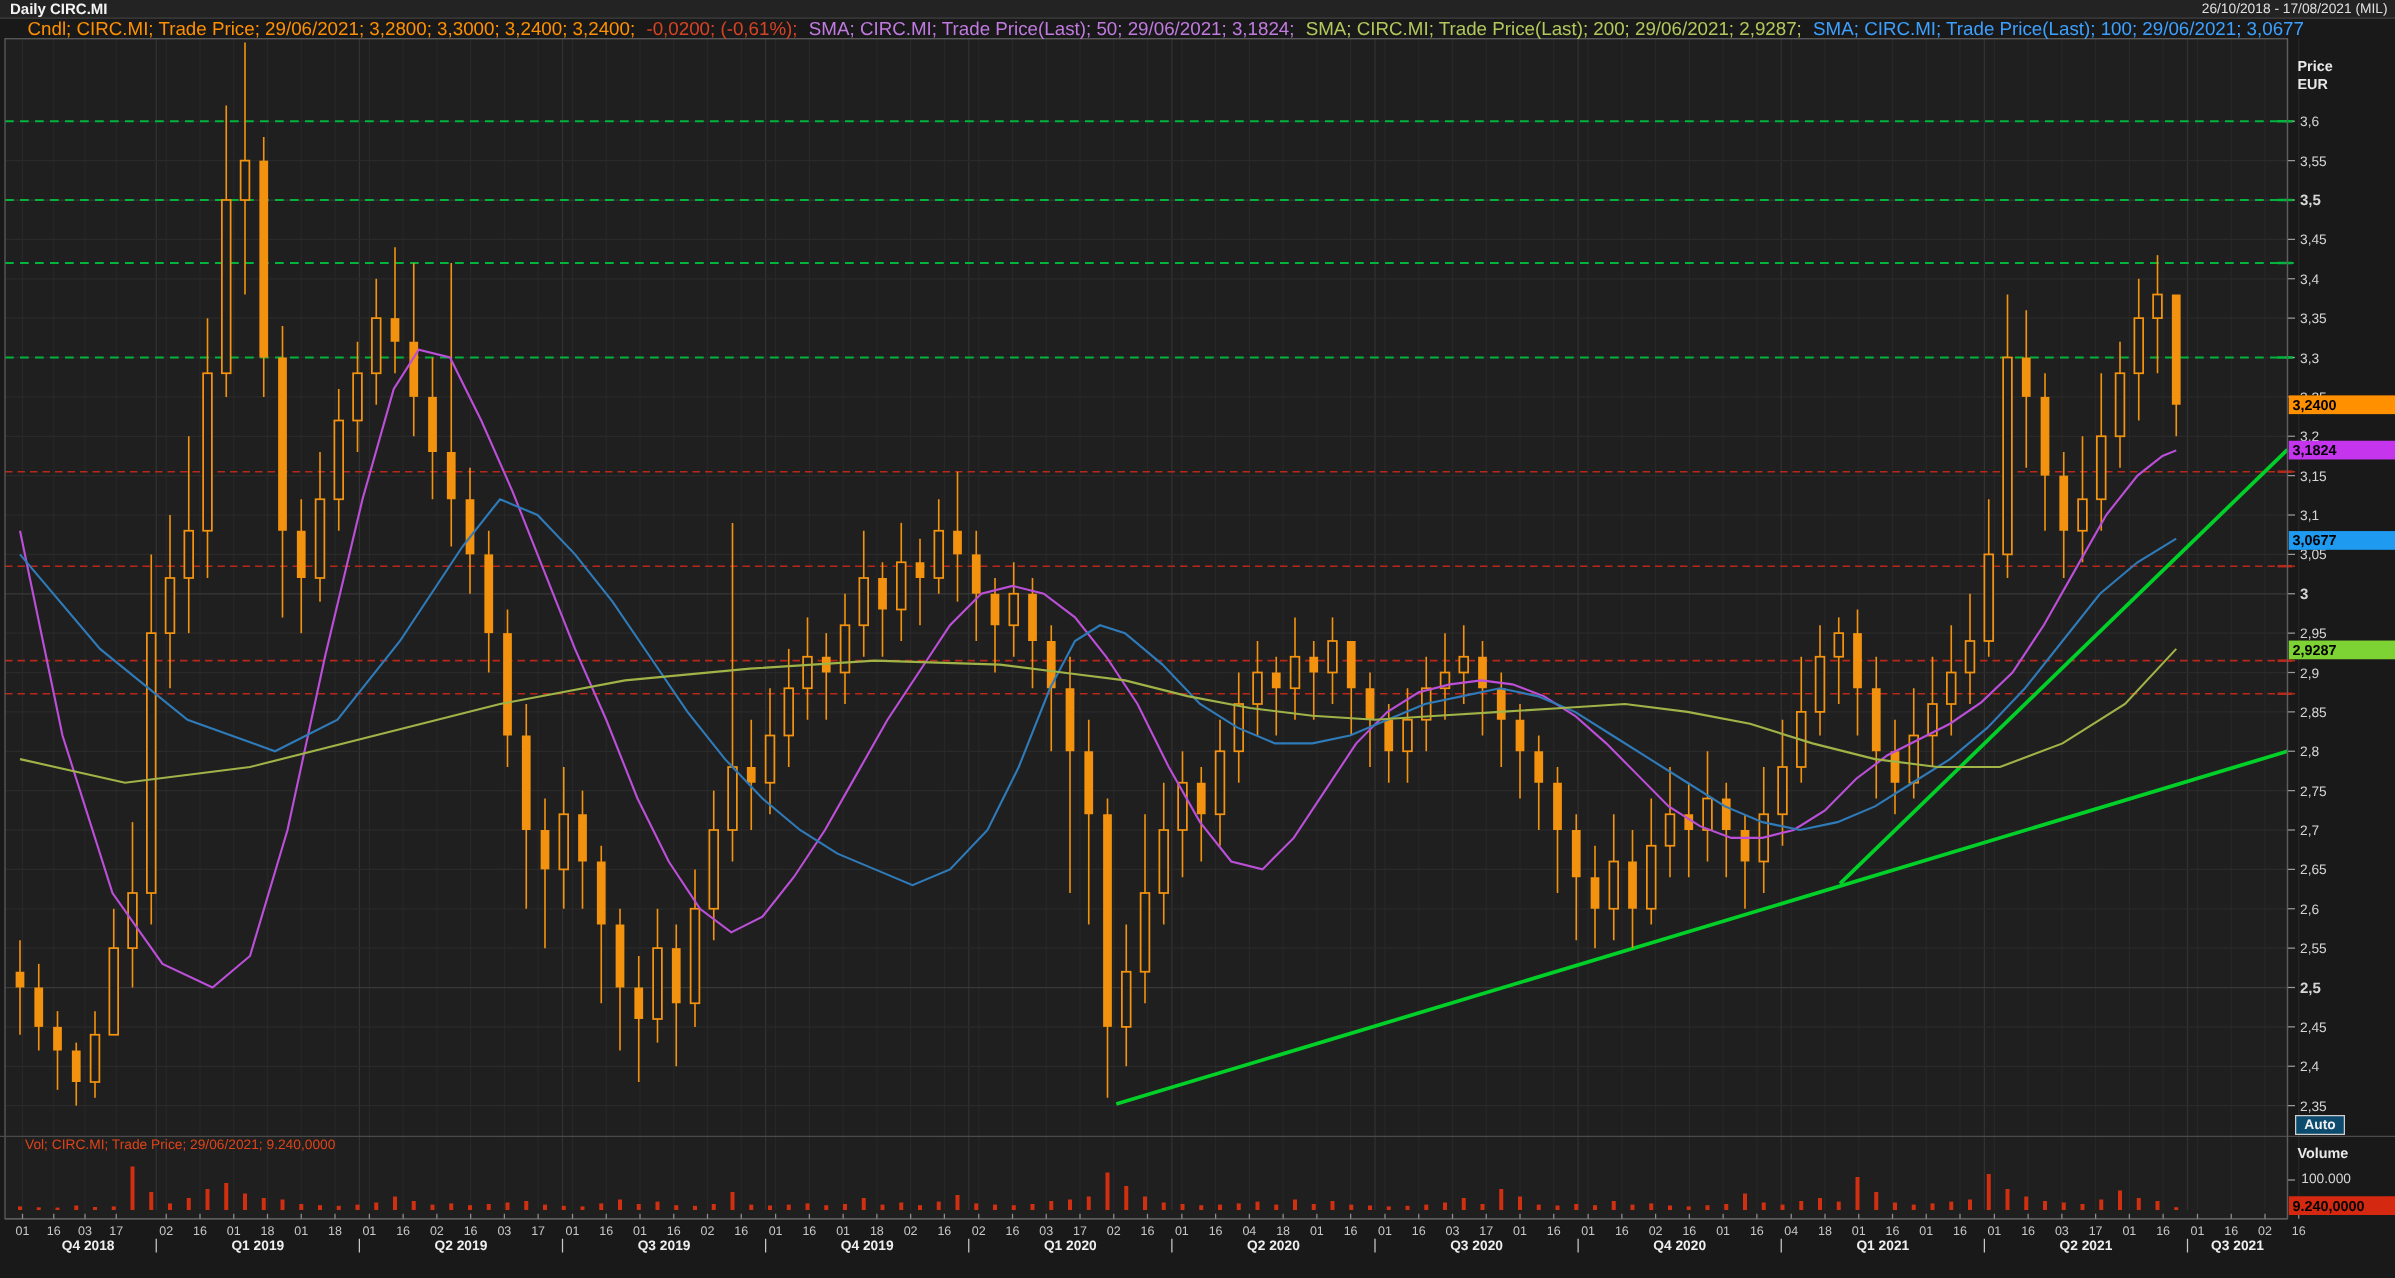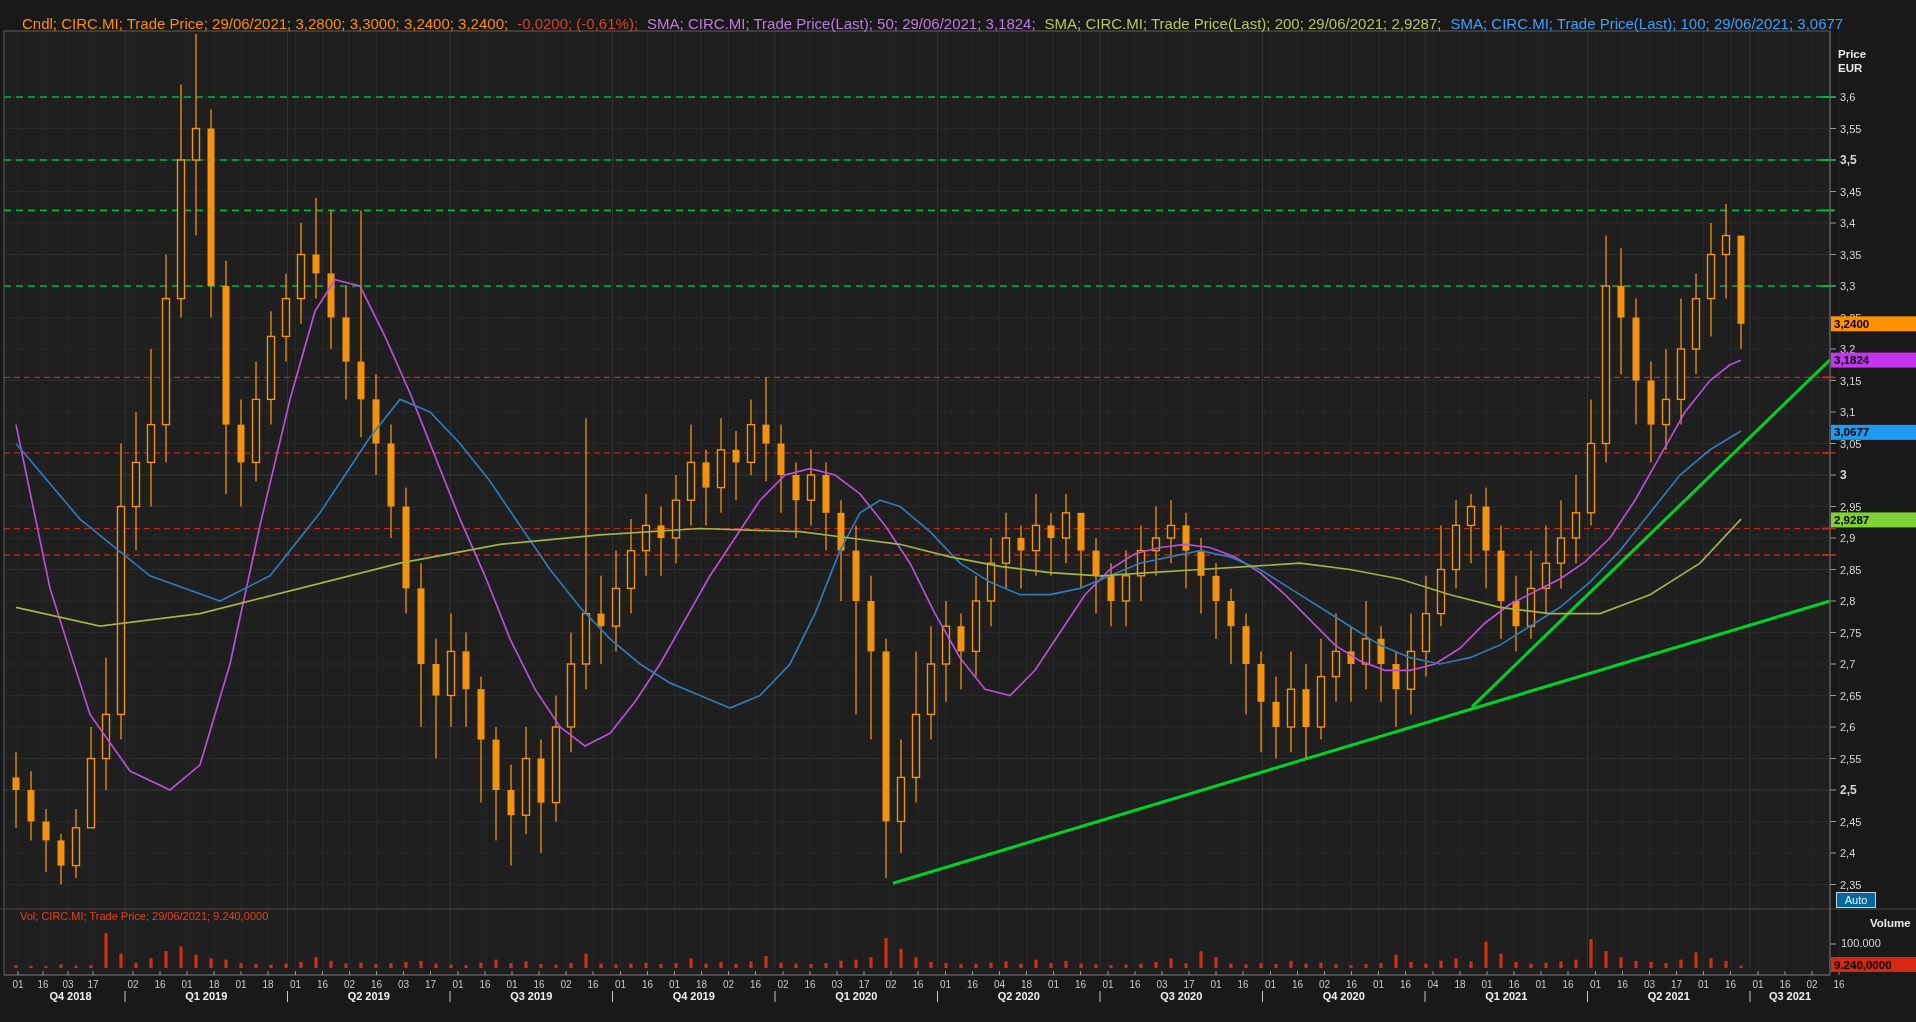--- a/index.html
+++ b/index.html
@@ -5,24 +5,24 @@
   html,body{margin:0;padding:0;background:#191919;width:1916px;height:1022px;overflow:hidden;
     font-family:"Liberation Sans",sans-serif;-webkit-font-smoothing:antialiased;}
   #app{position:relative;width:1916px;height:1022px;background:#191919;}
   .titlebar{position:absolute;left:0;top:0;width:1916px;height:14px;background:#232323;border-bottom:1px solid #3e3e3e;}
   .title{position:absolute;left:8px;top:0px;font-size:12px;font-weight:bold;color:#f2f2f2;white-space:nowrap;}
   .daterange{position:absolute;right:6px;top:1px;font-size:11px;color:#e0e0e0;white-space:nowrap;}
   .legendrow{position:absolute;left:22px;top:15px;height:15px;font-size:15px;white-space:nowrap;}
   .legendrow span{margin-right:9px;}
   svg{position:absolute;left:0;top:0;}
   .axhead{position:absolute;left:1838px;top:33px;font-size:11.5px;font-weight:bold;color:#e8e8e8;line-height:14px;margin-top:14px;}
-  .volhead{position:absolute;left:1838px;top:917px;font-size:11.5px;font-weight:bold;color:#e8e8e8;margin-left:32px;}
+  .volhead{position:absolute;left:1838px;top:917px;font-size:11.5px;font-weight:bold;color:#e8e8e8;}
   .voltick{position:absolute;left:1841px;top:937px;font-size:11px;color:#d6d6d6;}
   .autobtn{position:absolute;left:1836px;top:892px;width:38px;height:14px;border:1px solid #cfcfcf;
-    background:#0369a1;color:#f0f0f0;font-size:11px;font-weight:normal;text-align:center;line-height:14px;}
+    background:#0c4a6e;color:#f0f0f0;font-size:11px;font-weight:bold;text-align:center;line-height:14px;}
   .vollegend{position:absolute;left:20px;top:910px;font-size:11px;white-space:nowrap;}
 </style>
 </head>
 <body>
 <div id="app">
 
   <svg id="chart" width="1916" height="1022">
       <rect x="4" y="31" width="1826" height="944" fill="#1f1f1f"></rect>
       <g>
         <line x1="18" y1="31" x2="18" y2="968" stroke="#272727" stroke-width="1"></line>
@@ -737,20 +737,24 @@
         <text x="1834" y="364.08800000000014" fill="#000" font-size="11.5" font-weight="bold">3,1824</text>
         <rect x="1831" y="424.84900000000016" width="85" height="15" fill="#1e9bf0"></rect>
         <text x="1834" y="436.34900000000016" fill="#000" font-size="11.5" font-weight="bold">3,0677</text>
         <rect x="1831" y="512.419" width="85" height="15" fill="#7dd234"></rect>
         <text x="1834" y="523.919" fill="#000" font-size="11.5" font-weight="bold">2,9287</text>
         <rect x="1831" y="957" width="85" height="15" fill="#d42810"></rect>
         <text x="1834" y="968.5" fill="#000" font-size="11.5" font-weight="bold">9.240,0000</text>
       </g>
     </svg>
 
+  <div class="titlebar">
+    <span class="title">Daily CIRC.MI</span>
+    <span class="daterange">26/10/2018 - 17/08/2021 (MIL)</span>
+  </div>
   <div class="legendrow" id="price-legend"><span style="color: rgb(255, 144, 0);">Cndl; CIRC.MI; Trade Price; 29/06/2021; 3,2800; 3,3000; 3,2400; 3,2400;</span><span style="color: rgb(216, 67, 36);">-0,0200; (-0,61%);</span><span style="color: rgb(192, 122, 224);">SMA; CIRC.MI; Trade Price(Last);  50; 29/06/2021; 3,1824;</span><span style="color: rgb(178, 200, 92);">SMA; CIRC.MI; Trade Price(Last);  200; 29/06/2021; 2,9287;</span><span style="color: rgb(61, 160, 255);">SMA; CIRC.MI; Trade Price(Last);  100; 29/06/2021; 3,0677</span></div>
   <div class="axhead">
     <div>Price</div>
     <div>EUR</div>
   </div>
   <div class="autobtn">Auto</div>
   <div class="volhead">Volume</div>
   <div class="voltick">100.000</div>
   <div class="vollegend" id="vol-legend" style="color: rgb(224, 68, 24); text-align: center;">Vol; CIRC.MI; Trade Price; 29/06/2021; 9.240,0000</div>
 

